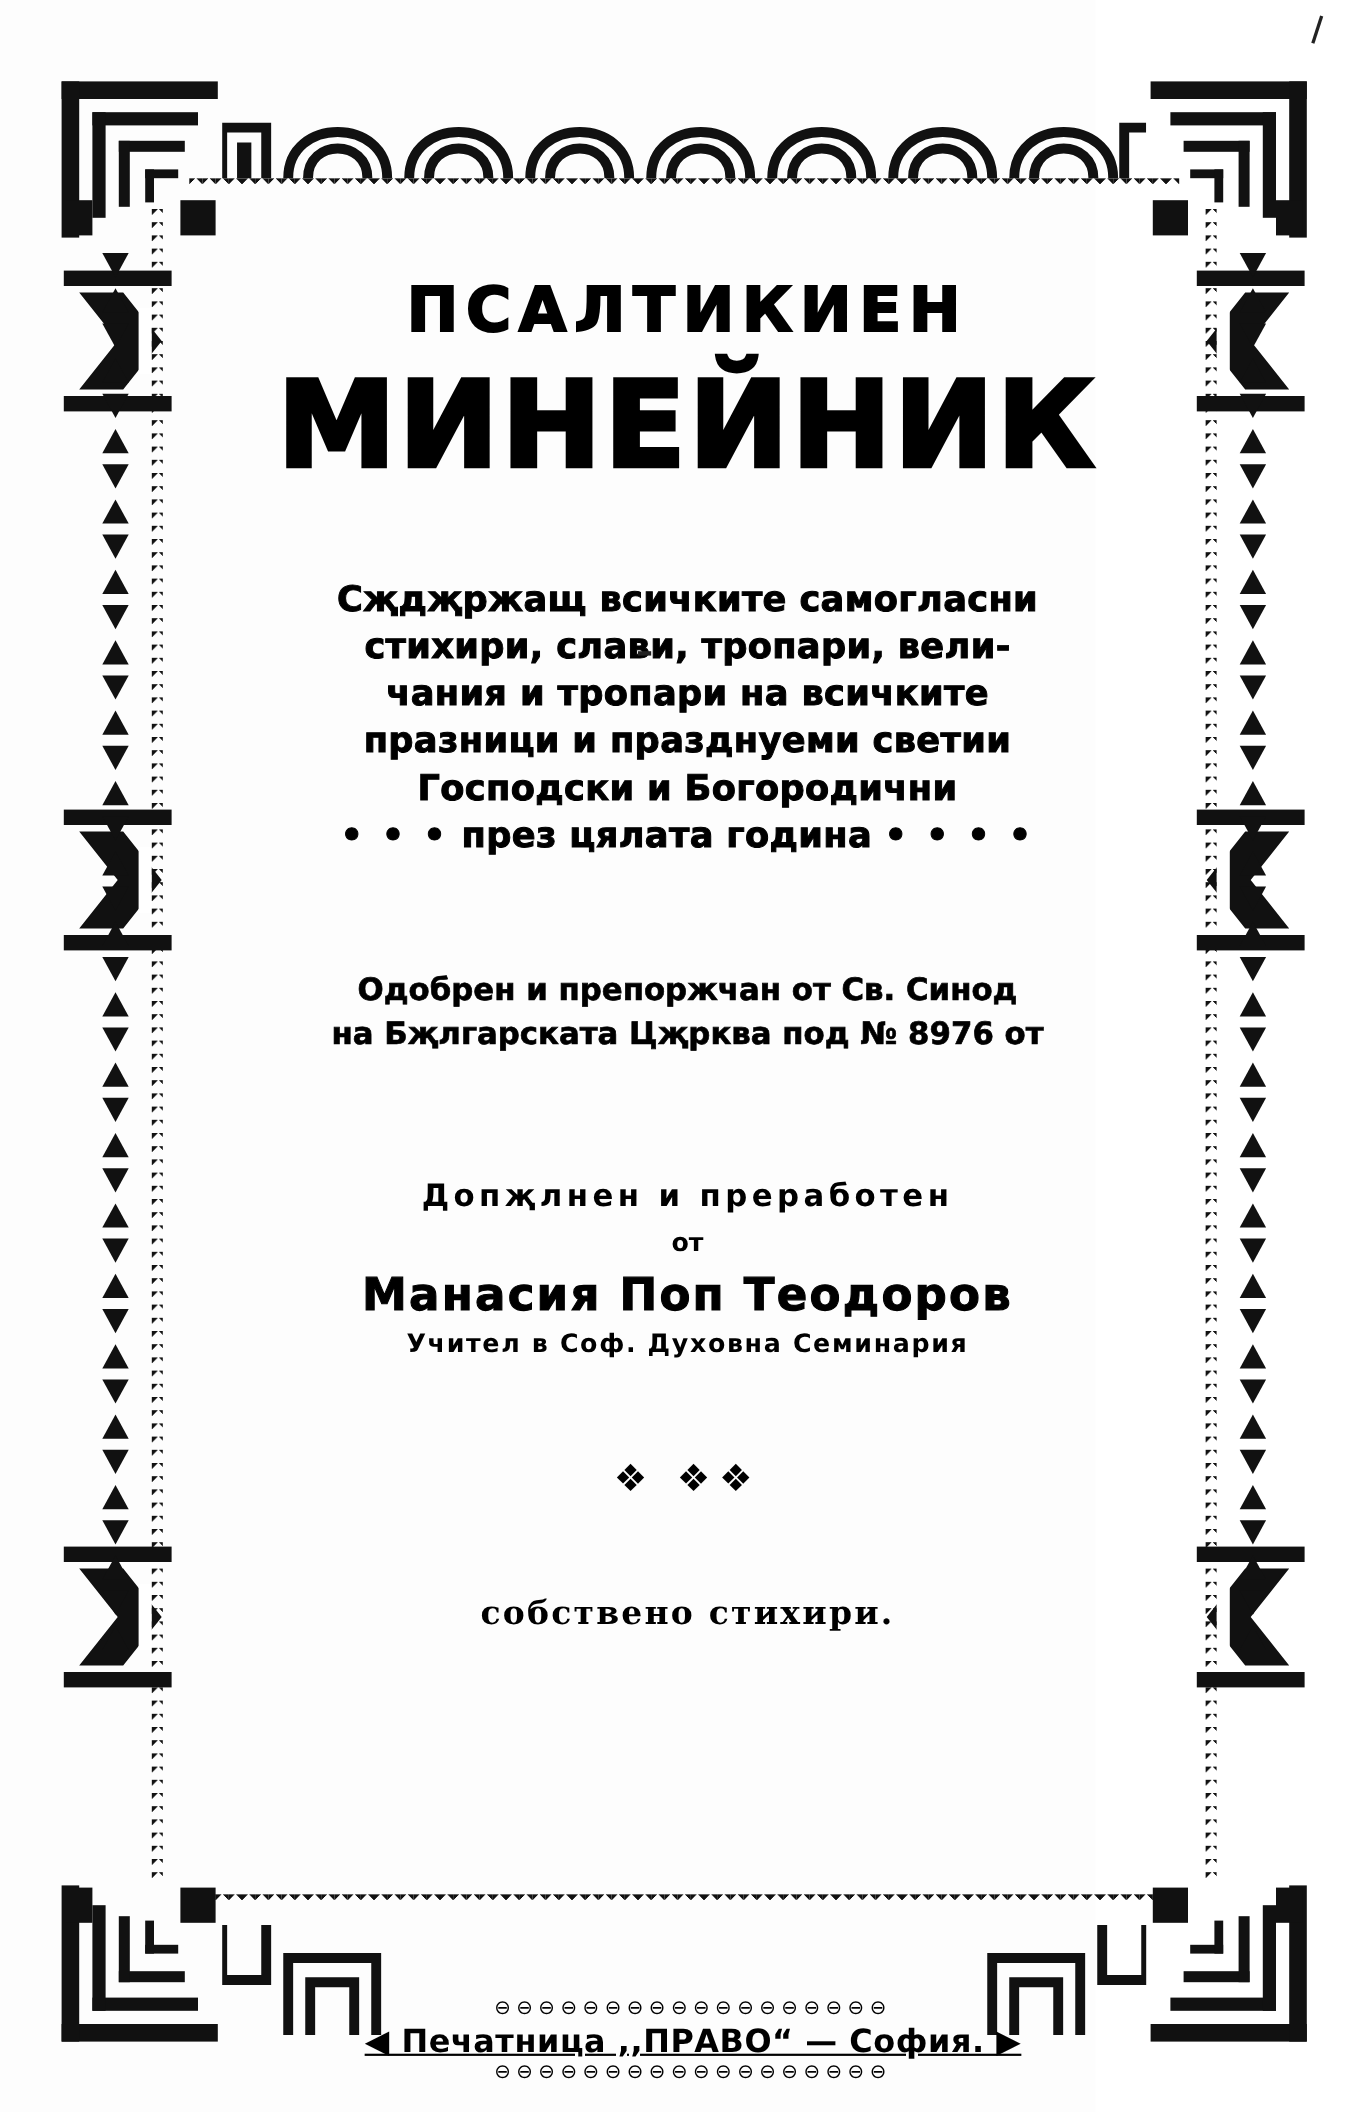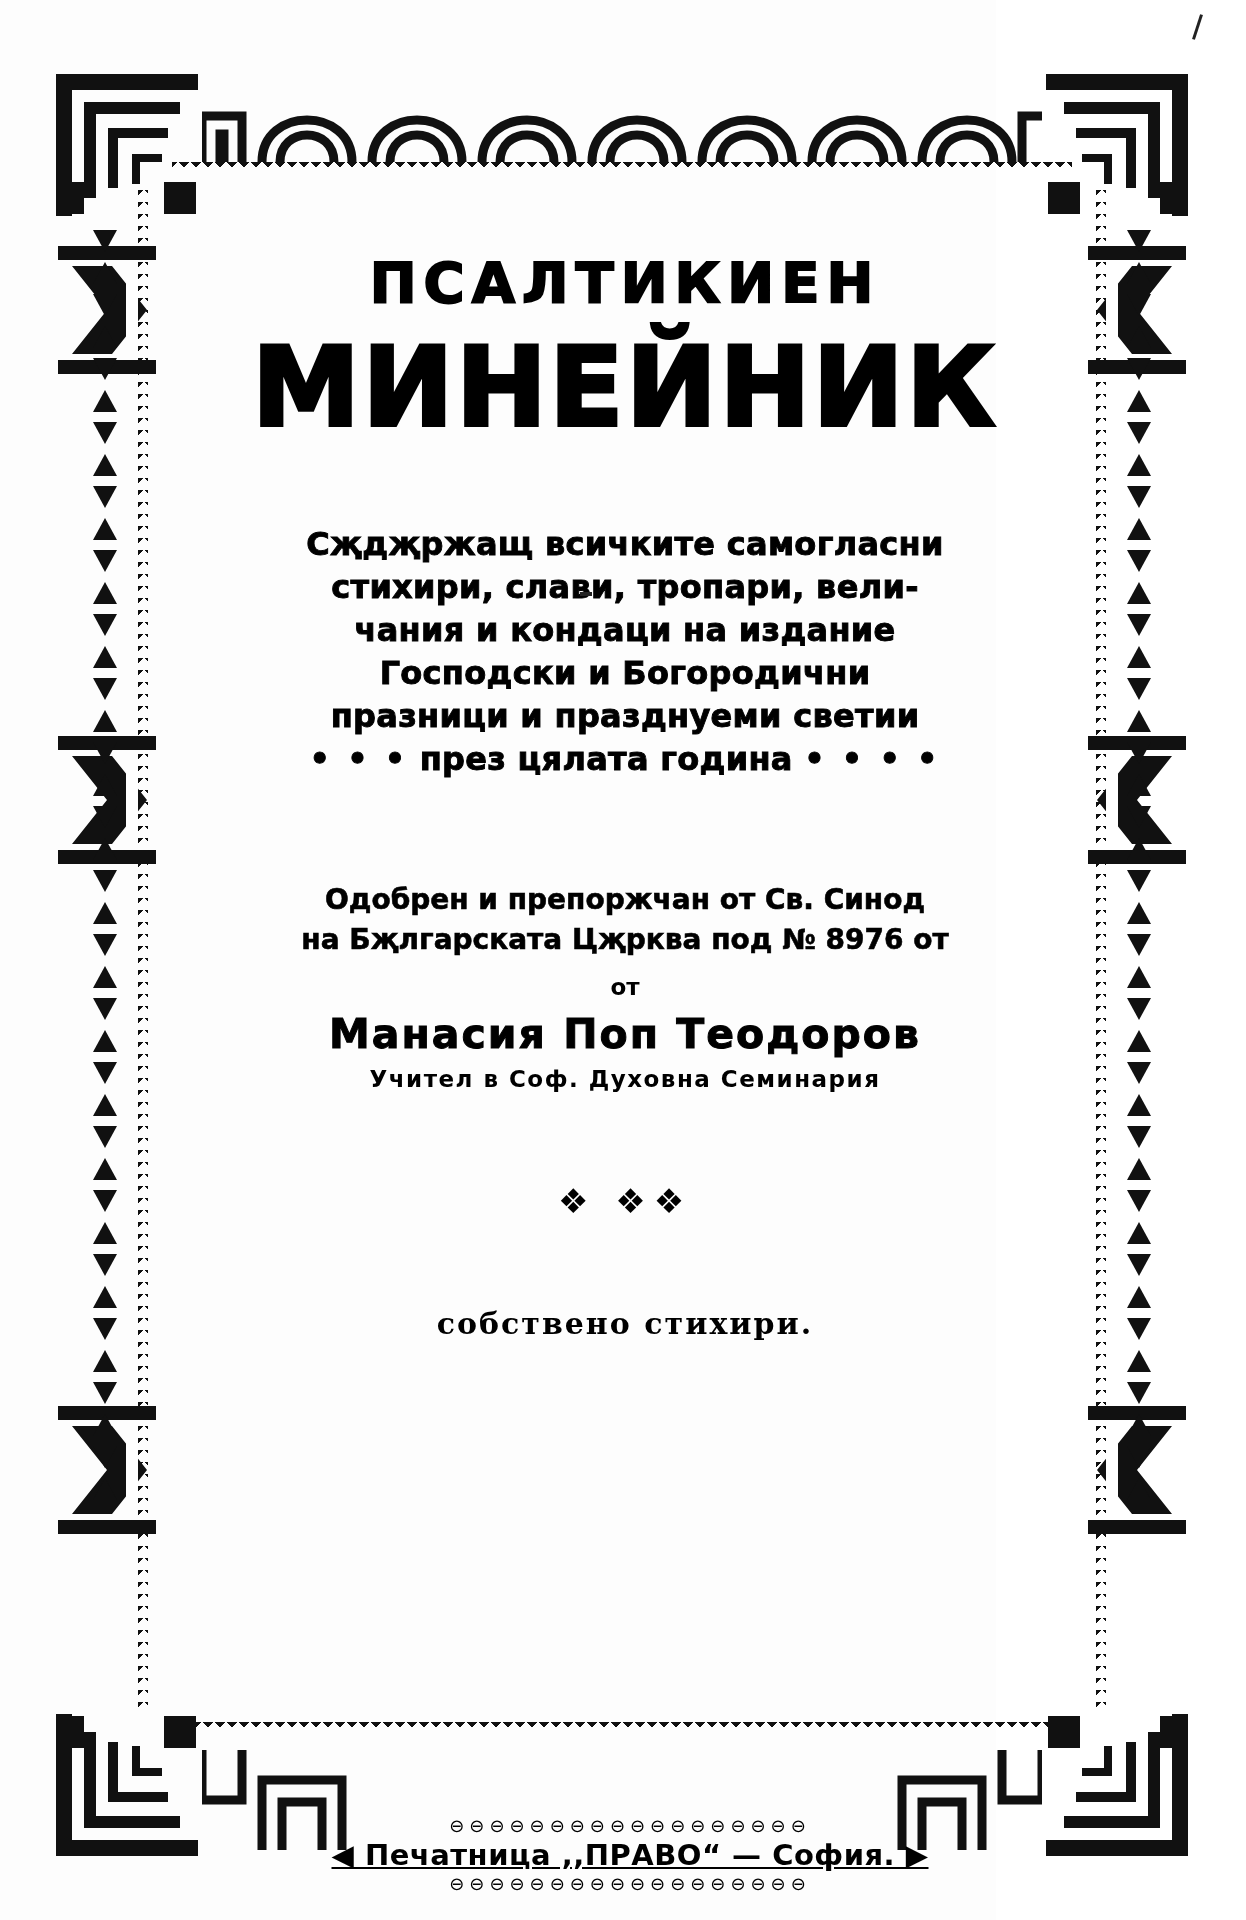--- a/index.html
+++ b/index.html
@@ -498,35 +498,36 @@
   </div>
 
   <div class="content">
 
     <div class="title-small">ПСАЛТИКИЕН</div>
     <div class="title-big">МИНЕЙНИК</div>
 
     <div class="subtitle">
       <div>Сҗдҗржащ всичките самогласни</div>
       <div>стихири, слави, тропари, вели-</div>
-      <div>чания и кондаци на издание</div>
+      <div>чания и тропари на всичките</div>
+      <div>празници и празднуеми светии</div>
       <div>Господски и Богородични</div>
-      <div>празници и празднуеми светии</div>
       <div>
         <span class="dots">• • •</span>
         <span>през цялата година</span>
         <span class="dots">• • • •</span>
       </div>
     </div>
 
     <div class="approval">
       <div>Одобрен и препоржчан от Св. Синод</div>
       <div>на Бҗлгарската Цҗрква под № 8976 от</div>
     </div>
 
+    <div class="editor-line1">Допҗлнен и преработен</div>
     <div class="editor-line2">от</div>
     <div class="editor-name">Манасия Поп Теодоров</div>
     <div class="editor-role">Учител в Соф. Духовна Семинария</div>
 
     <div class="diamonds">❖ ❖❖</div>
 
     <div class="publisher">собствено стихири.</div>
   </div>
 
   <div class="printer-bar">

